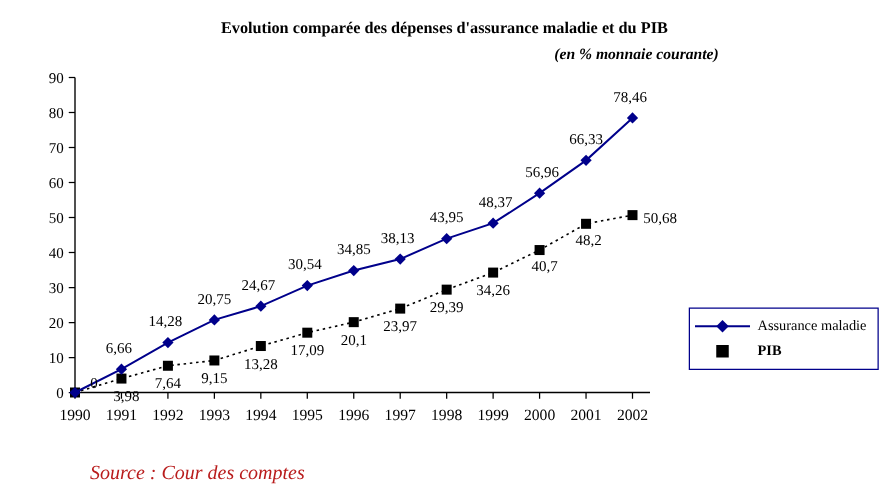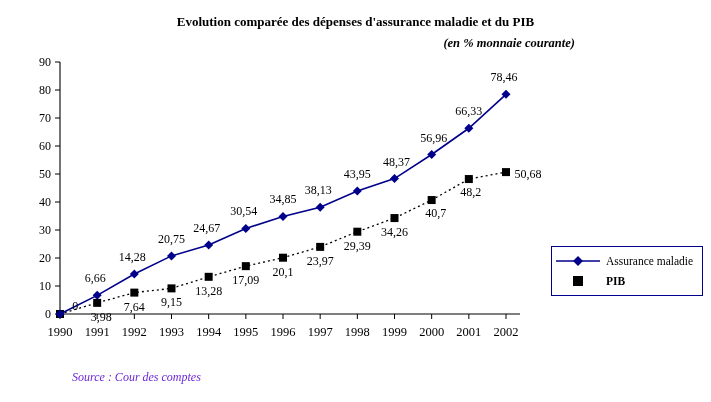--- a/index.html
+++ b/index.html
@@ -40,22 +40,22 @@
     font-size: 12.5px;
     color: #000;
     text-align: right;
   }
   .source {
     position: absolute;
     left: 72px;
     top: 370px;
     font-family: "Liberation Serif", serif;
     font-style: italic;
-    font-size: 12px;
-    color: #6d28d9;
+    font-size: 16px;
+    color: #b91c1c;
   }
   svg { display: block; }
   .legend-box {
     position: absolute;
     left: 551px;
     top: 246px;
     width: 150px;
     height: 48px;
     border: 1px solid #00008b;
     background: #ffffff;

